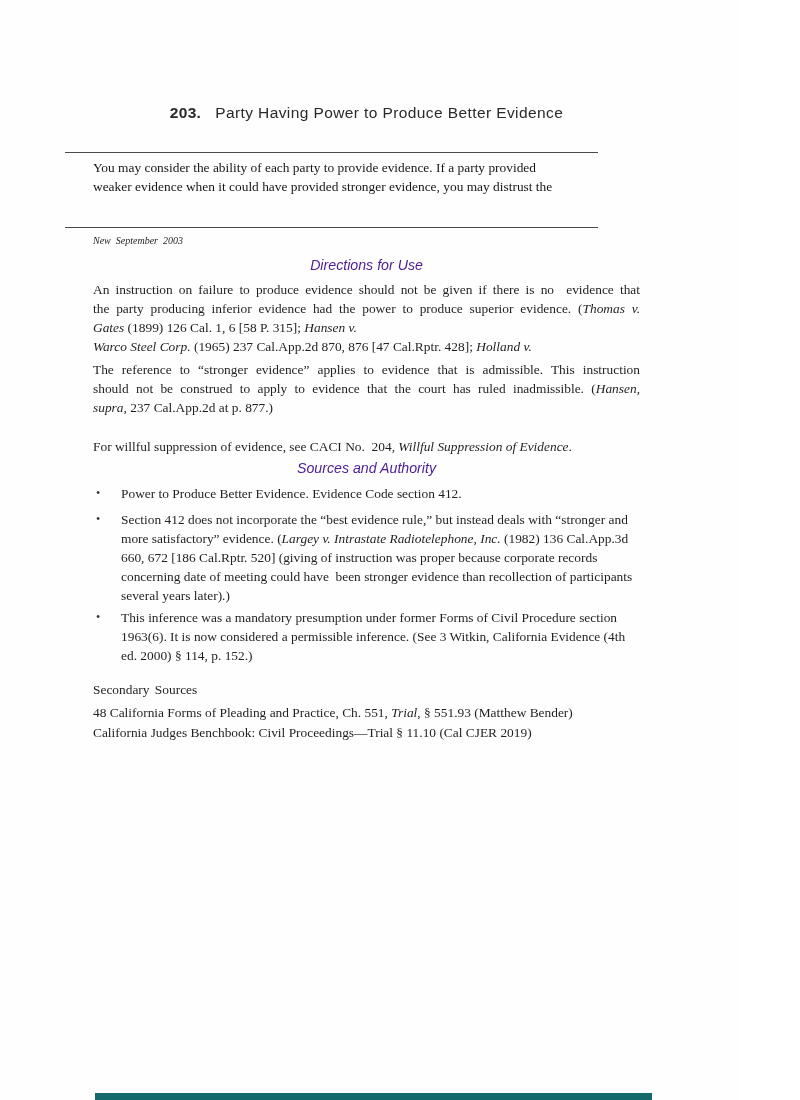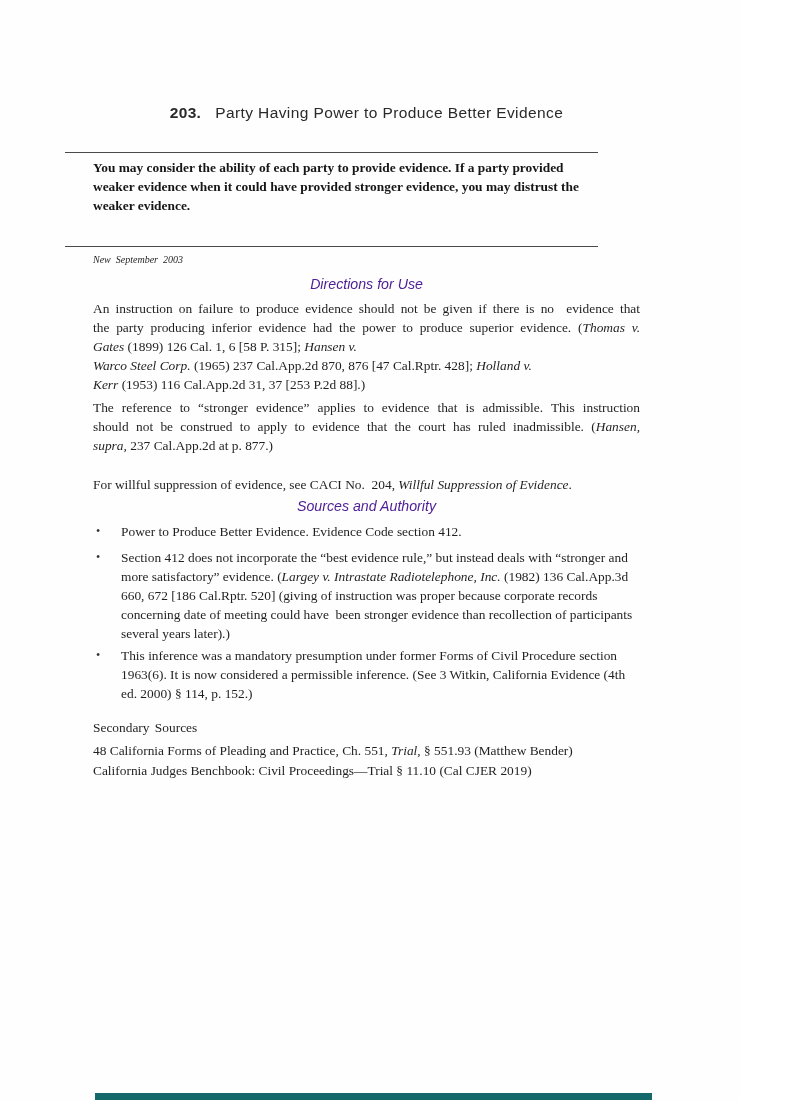--- a/index.html
+++ b/index.html
@@ -34,21 +34,21 @@
     border: none;
     border-top: 1.4px solid #4a4a4a;
     margin: 0 0 0 -28px;
     width: 533px;
   }
   .rule-1 { margin-top: 30px; }
   .rule-2 { margin-top: 31px; }
   
   .instruction {
     margin-top: 5px;
-    font-weight: bold;
+    font-weight: normal;
     font-size: 14.6px;
     line-height: 18.4px;
     color: #161616;
   }
   
   .history {
     margin-top: 3px;
     font-style: italic;
     font-size: 10px;
     line-height: 19px;
@@ -120,35 +120,33 @@
 
     <div class="title-row">
       <span class="title-num">203.</span><span class="title-text">Party Having Power to Produce Better Evidence</span>
     </div>
 
     <hr class="rule rule-1">
 
     <div class="instruction">
         <div class="tline"><span>You may consider the ability of each party to provide evidence. If a party provided</span></div>
         <div class="tline"><span>weaker evidence when it could have provided stronger evidence, you may distrust the</span></div>
-        <div class="tline"><span>weaker evidence.</span></div>
       </div>
 
     <hr class="rule rule-2">
 
     <div class="history">New September 2003</div>
 
     <div class="sec-heading h-directions">Directions for Use</div>
 
     <div class="para para-1">
         <div class="tline just"><span>An instruction on failure to produce evidence should not be given if there is no&nbsp; evidence that</span></div>
         <div class="tline just"><span>the party producing inferior evidence had the power to produce superior evidence. (</span><em>Thomas v.</em></div>
         <div class="tline"><em>Gates</em><span> (1899) 126 Cal. 1, 6 [58 P. 315]; </span><em>Hansen v.</em></div>
         <div class="tline"><em>Warco Steel Corp.</em><span> (1965) 237 Cal.App.2d 870, 876 [47 Cal.Rptr. 428]; </span><em>Holland v.</em></div>
-        <div class="tline"><em>Kerr</em><span> (1953) 116 Cal.App.2d 31, 37 [253 P.2d 88].)</span></div>
       </div>
     <div class="para para-2">
         <div class="tline just"><span>The reference to “stronger evidence” applies to evidence that is admissible. This instruction</span></div>
         <div class="tline just"><span>should not be construed to apply to evidence that the court has ruled inadmissible. (</span><em>Hansen,</em></div>
         <div class="tline"><em>supra,</em><span> 237 Cal.App.2d at p. 877.)</span></div>
       </div>
     <div class="para para-3">
         <div class="tline"><span>For willful suppression of evidence, see CACI No.&nbsp; 204, </span><em>Willful Suppression of Evidence</em><span>.</span></div>
       </div>
 

